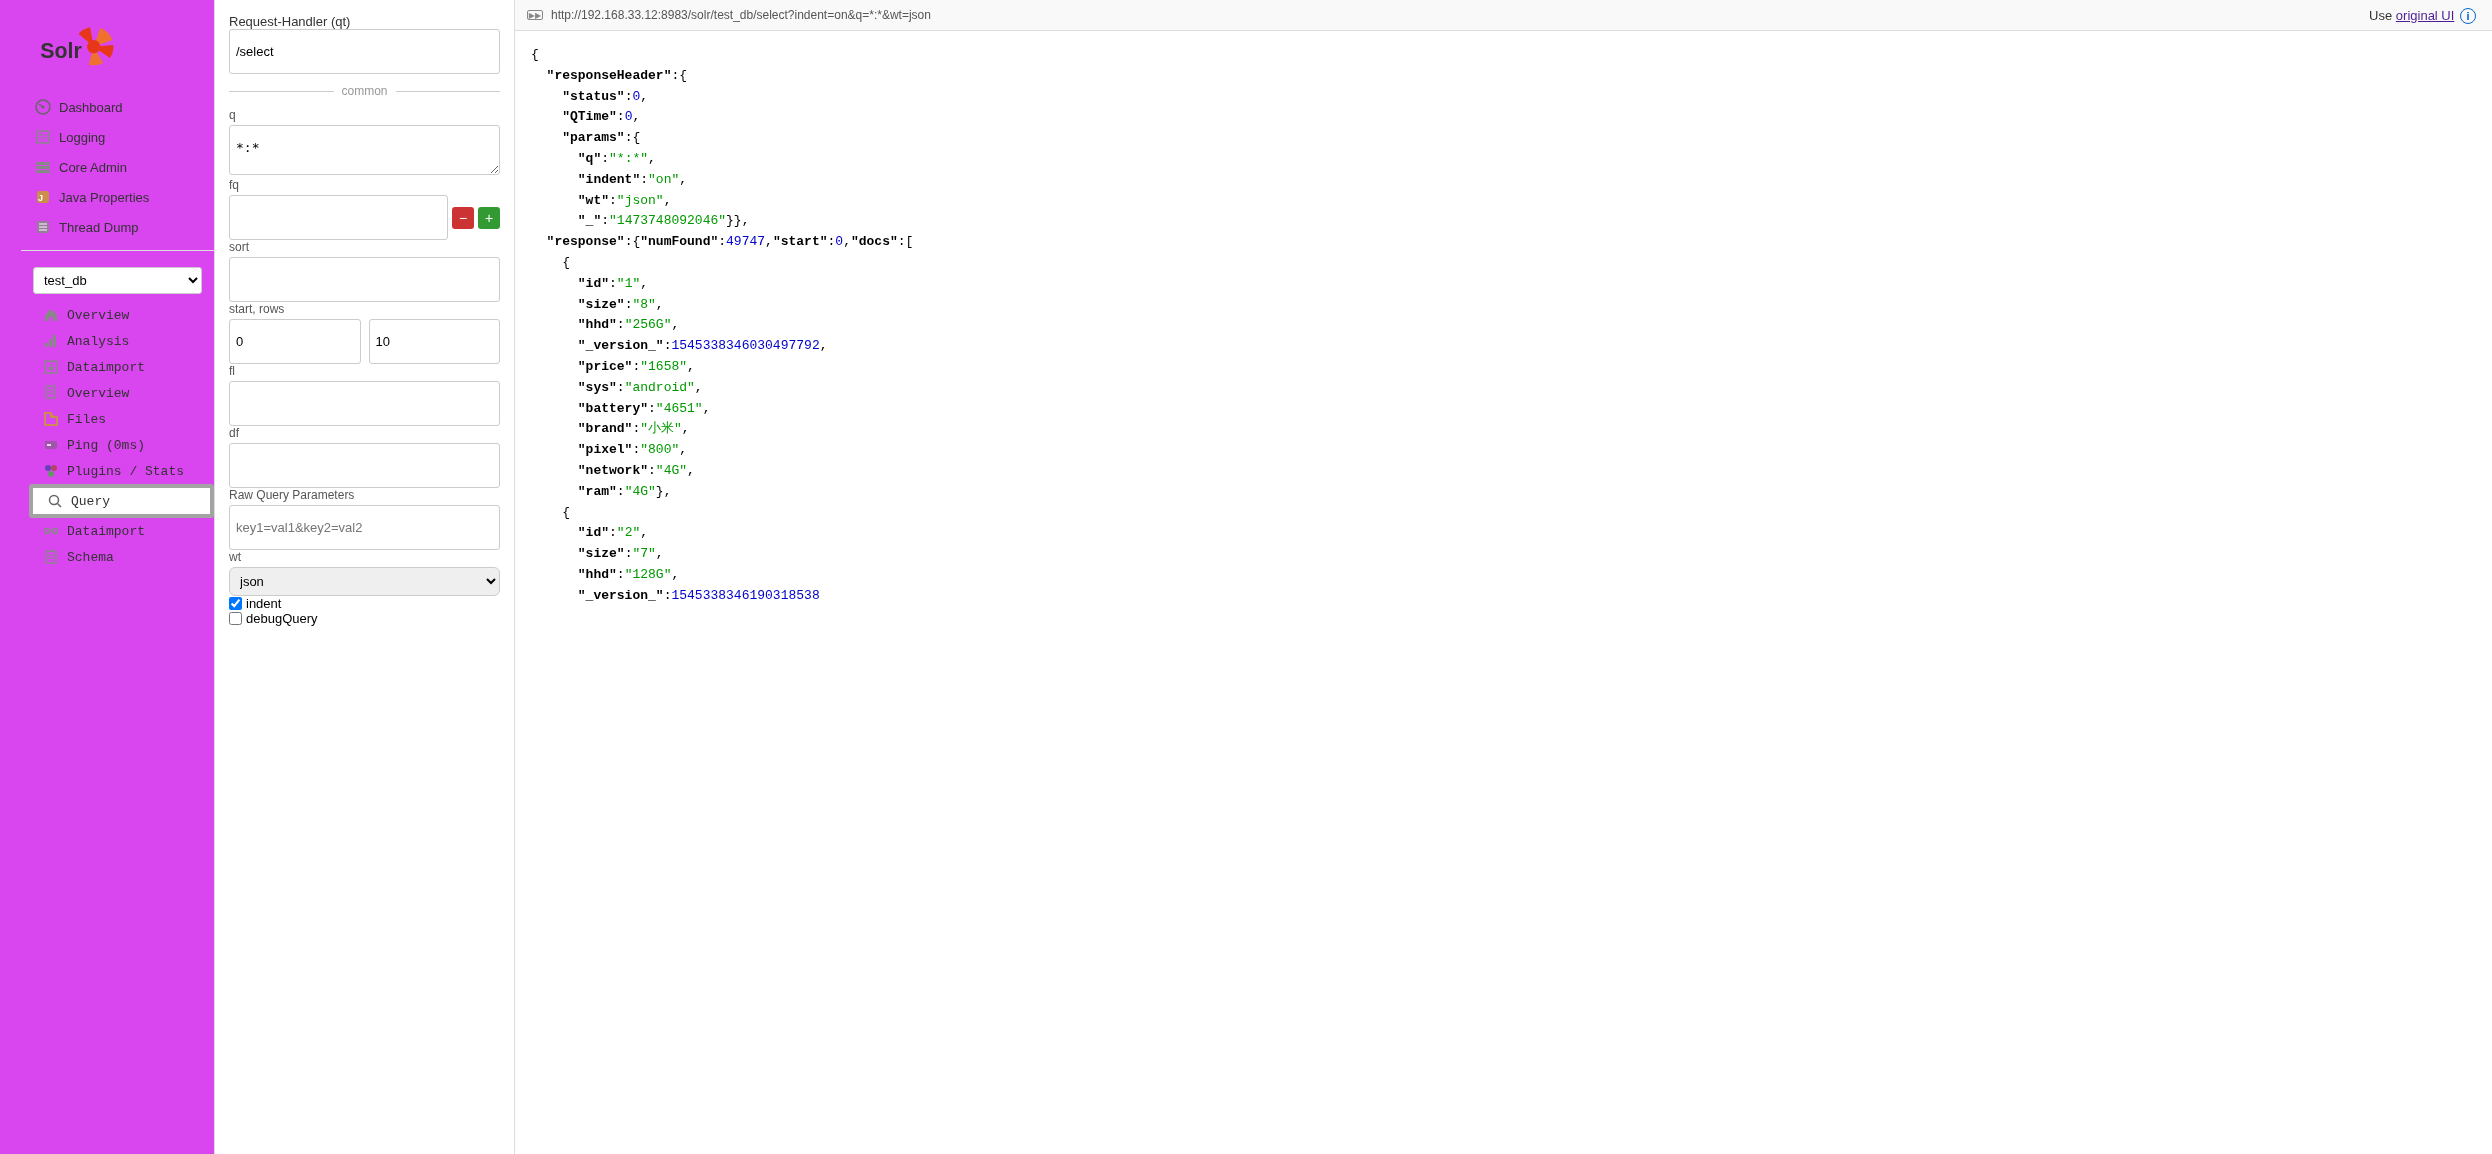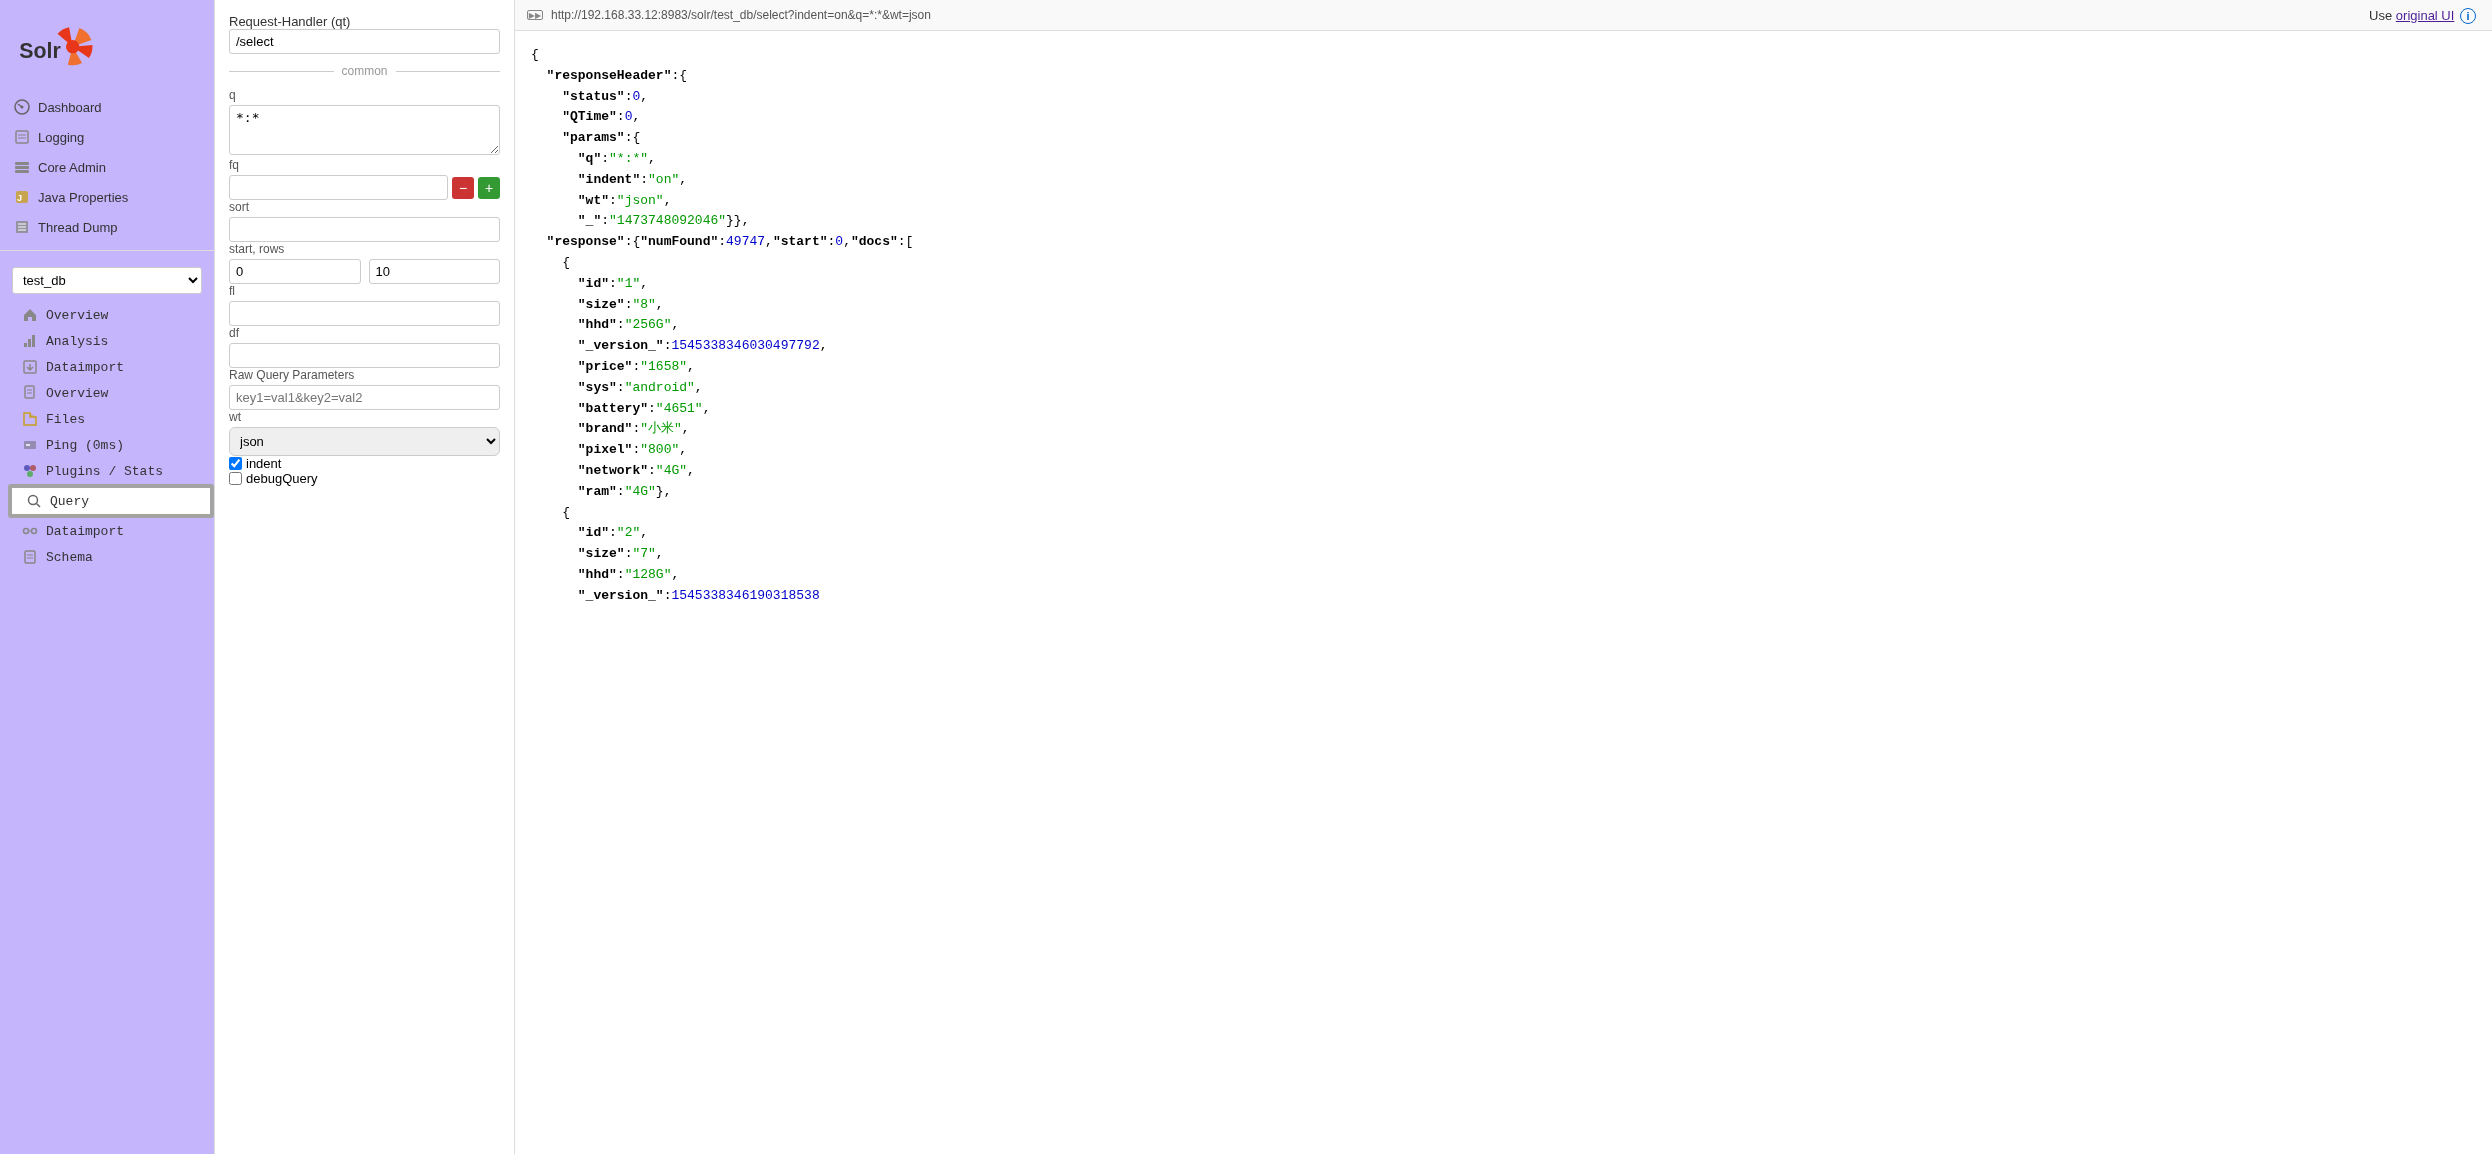--- a/index.html
+++ b/index.html
@@ -19,25 +19,26 @@
       display: flex;
       flex-direction: row;
       height: 100vh;
       padding-top: 0;
     }
 
     
     .sidebar {
       width: 215px;
       min-width: 215px;
-      background: #c4b5fd;
+      background: #d946ef;
       border-right: 1px solid #ddd;
       display: flex;
       flex-direction: column;
       overflow-y: auto;
+      padding-left: 21px;
     }
 
     .logo-area {
       padding: 18px 16px 14px 16px;
       display: flex;
       align-items: center;
     }
 
     .solr-logo {
       width: 80px;
@@ -127,21 +128,21 @@
 
     .request-handler-label {
       font-size: 13px;
       color: #333;
       margin-bottom: 5px;
       font-weight: normal;
     }
 
     .input-text {
       width: 100%;
-      padding: 4px 6px;
+      padding: 14px 6px;
       border: 1px solid #ccc;
       border-radius: 3px;
       font-size: 13px;
     }
 
     textarea.input-text {
       resize: vertical;
       height: 50px;
     }
 

